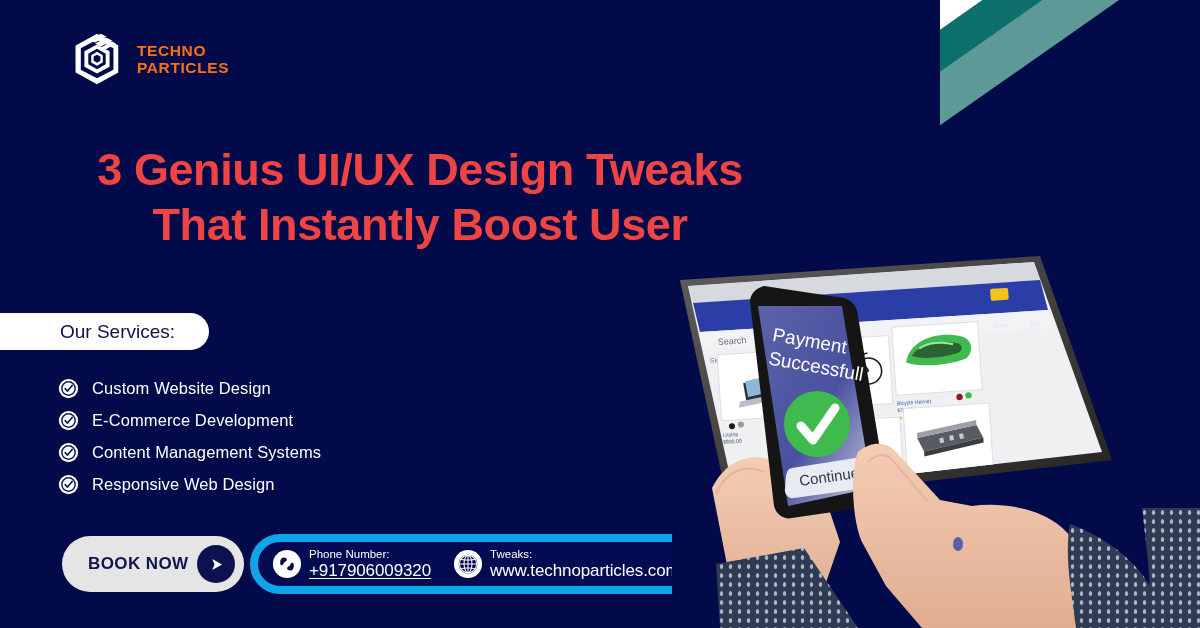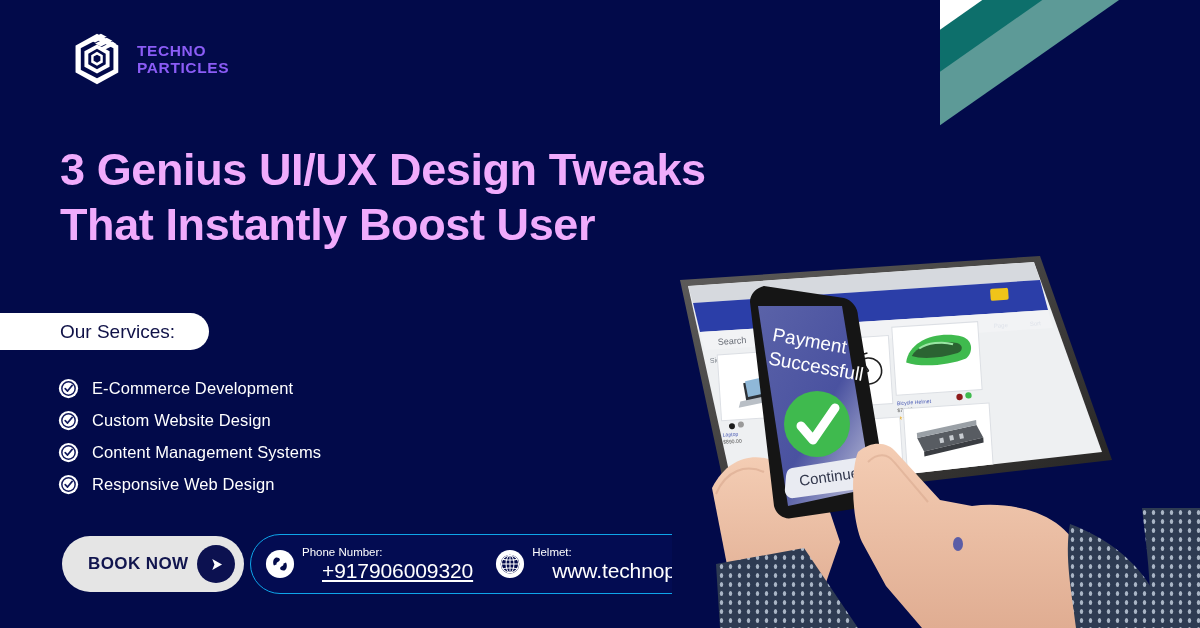--- a/index.html
+++ b/index.html
@@ -62,39 +62,40 @@
   .logo-wrap {
     position: absolute;
     left: 68px;
     top: 30px;
     display: flex;
     align-items: center;
     gap: 11px;
   }
   .logo-mark { width: 58px; height: 58px; display: block; }
   .logo-text {
-    color: #8b5cf6;
+    color: #f97316;
     font-weight: bold;
     font-size: 15.5px;
     line-height: 17px;
     letter-spacing: 0.6px;
   }
   .logo-text .l2 { display: block; }
 
   
   .headline {
     position: absolute;
     left: 60px;
     top: 112px;
     width: 720px;
-    color: #f0abfc;
+    color: #ef4444;
     font-size: 45px;
     line-height: 55px;
     font-weight: bold;
     letter-spacing: -0.4px;
+    text-align: center;
   }
   .headline .hl { display: block; white-space: nowrap; }
 
   
   .services-pill {
     position: absolute;
     left: 0;
     top: 313px;
     height: 37px;
     padding: 0 34px 0 60px;
@@ -161,21 +162,21 @@
     justify-content: center;
     flex: none;
   }
 
   .contact-bar {
     position: absolute;
     left: 250px;
     top: 534px;
     width: 462px;
     height: 60px;
-    border: 1px solid #0ea5e9;
+    border: 8px solid #0ea5e9;
     border-radius: 30px;
     background: #030c52;
     display: flex;
     align-items: center;
     box-sizing: border-box;
     padding-left: 14px;
   }
   .contact-item {
     display: flex;
     align-items: center;
@@ -184,23 +185,22 @@
   .contact-item.site { margin-left: 22px; }
   .c-icon { width: 30px; height: 30px; display: block; flex: none; }
   .c-texts { display: flex; flex-direction: column; line-height: 1; }
   .c-cap {
     color: #ffffff;
     font-size: 11.5px;
     margin-bottom: 2px;
   }
   .c-val {
     color: #ffffff;
-    font-size: 21px;
+    font-size: 17px;
     letter-spacing: -0.1px;
-    margin-left: 20px;
   }
   .c-val.underlined { text-decoration: underline; text-underline-offset: 2px; }
 
   
   .photo {
     position: absolute;
     left: 672px;
     top: 256px;
     width: 528px;
     height: 372px;
@@ -256,30 +256,30 @@
   </div>
 
   <div class="services-list">
 
     <div class="service-row">
       <svg class="check-icon" viewBox="0 0 24 24">
         <circle cx="12" cy="12" r="11" fill="#ffffff"></circle>
         <circle cx="12" cy="12" r="7.6" fill="none" stroke="#121a5c" stroke-width="1.7"></circle>
         <path d="M8.2 12.2 L10.9 14.9 L16.2 8.4" fill="none" stroke="#121a5c" stroke-width="1.9" stroke-linecap="round" stroke-linejoin="round"></path>
       </svg>
-      <span class="service-label">E-Commerce Development</span>
+      <span class="service-label">Custom Website Design</span>
     </div>
 
     <div class="service-row">
       <svg class="check-icon" viewBox="0 0 24 24">
         <circle cx="12" cy="12" r="11" fill="#ffffff"></circle>
         <circle cx="12" cy="12" r="7.6" fill="none" stroke="#121a5c" stroke-width="1.7"></circle>
         <path d="M8.2 12.2 L10.9 14.9 L16.2 8.4" fill="none" stroke="#121a5c" stroke-width="1.9" stroke-linecap="round" stroke-linejoin="round"></path>
       </svg>
-      <span class="service-label">Custom Website Design</span>
+      <span class="service-label">E-Commerce Development</span>
     </div>
 
     <div class="service-row">
       <svg class="check-icon" viewBox="0 0 24 24">
         <circle cx="12" cy="12" r="11" fill="#ffffff"></circle>
         <circle cx="12" cy="12" r="7.6" fill="none" stroke="#121a5c" stroke-width="1.7"></circle>
         <path d="M8.2 12.2 L10.9 14.9 L16.2 8.4" fill="none" stroke="#121a5c" stroke-width="1.9" stroke-linecap="round" stroke-linejoin="round"></path>
       </svg>
       <span class="service-label">Content Management Systems</span>
     </div>
@@ -325,21 +325,21 @@
         <g stroke="#ffffff" stroke-width="1.1" fill="none">
           <circle cx="16" cy="16" r="9.2"></circle>
           <ellipse cx="16" cy="16" rx="4.2" ry="9.2"></ellipse>
           <line x1="6.8" y1="16" x2="25.2" y2="16"></line>
           <path d="M8.2 10.6 C11 12.2 21 12.2 23.8 10.6"></path>
           <path d="M8.2 21.4 C11 19.8 21 19.8 23.8 21.4"></path>
           <line x1="16" y1="6.8" x2="16" y2="25.2"></line>
         </g>
       </svg>
       <div class="c-texts">
-        <span class="c-cap">Helmet:</span>
+        <span class="c-cap">Tweaks:</span>
         <span class="c-val">www.technoparticles.com</span>
       </div>
     </div>
 
   </div>
 
   <div class="photo">
     <svg class="photo-svg" viewBox="0 0 528 372">
       <defs>
         <linearGradient id="phoneScreenGrad" x1="0" y1="0" x2="1" y2="1">

